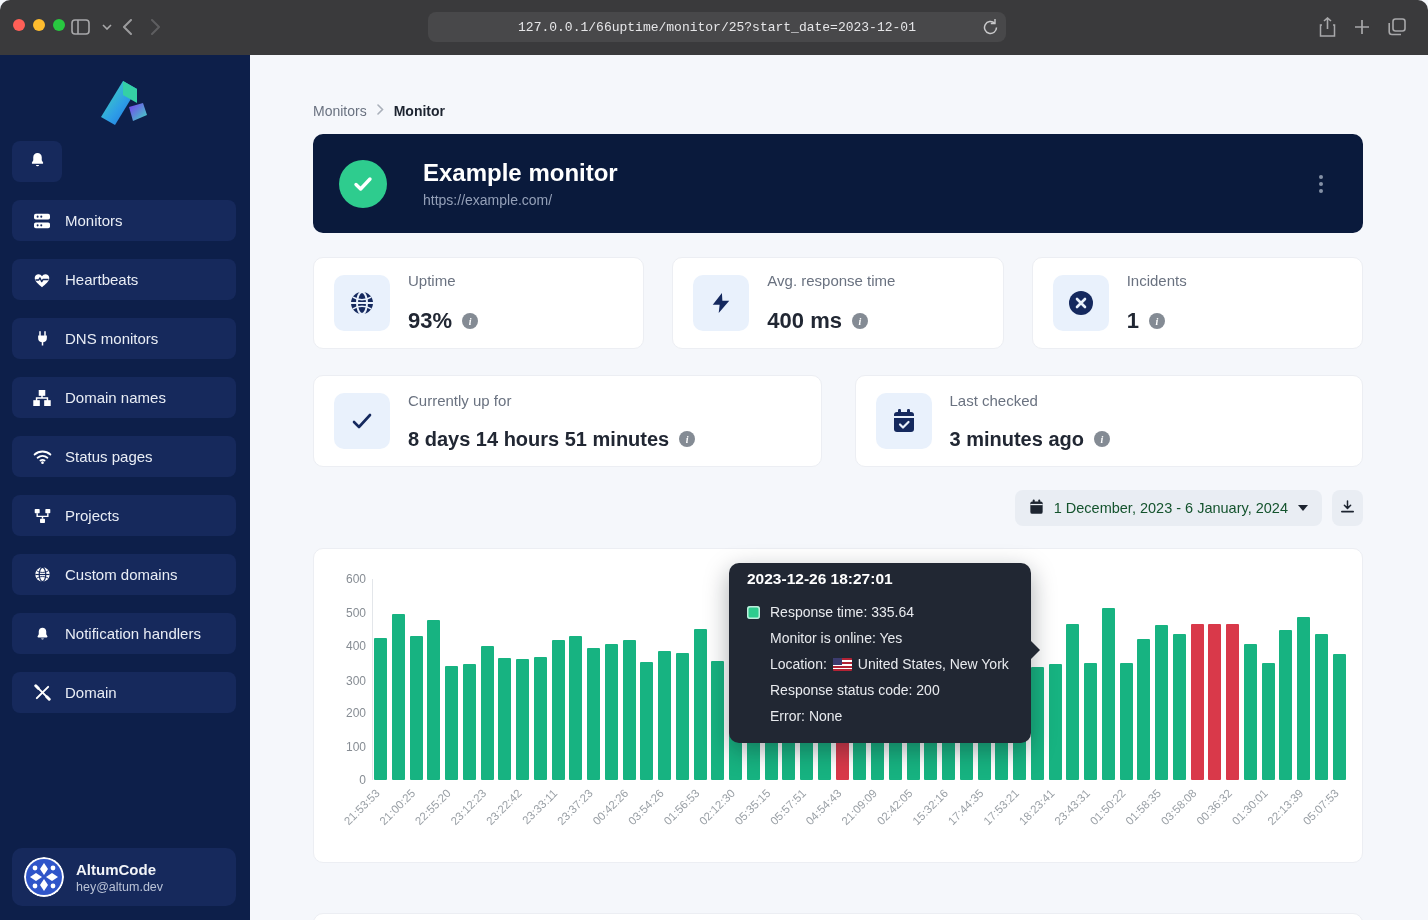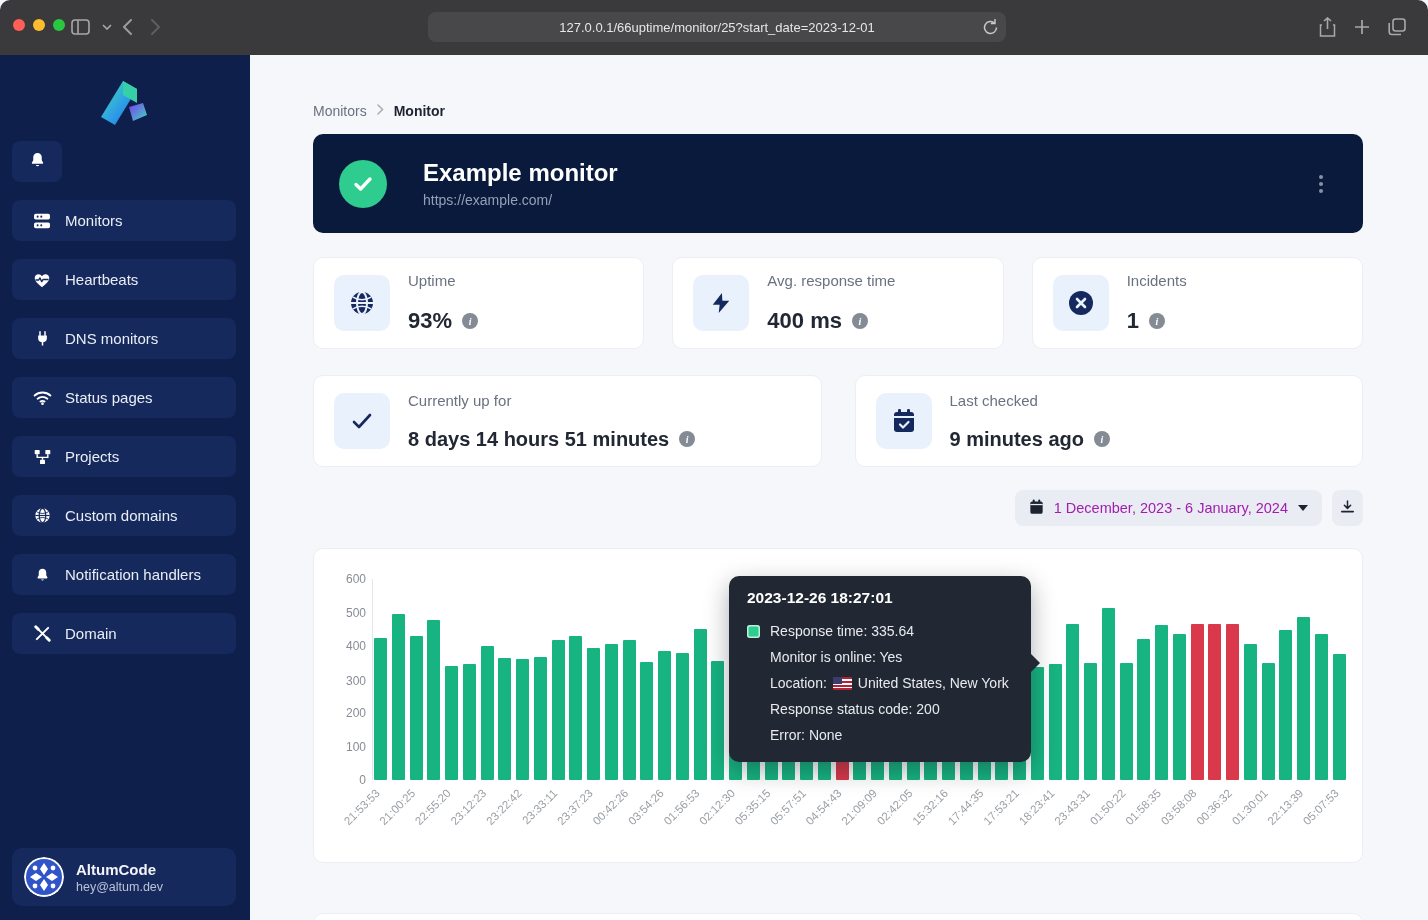--- a/index.html
+++ b/index.html
@@ -6,21 +6,21 @@
   html,body { width:1428px; height:920px; overflow:hidden; font-family:"Liberation Sans", sans-serif; background:#f5f7fb; }
 
   
   .chrome { position:absolute; left:0; top:0; width:1428px; height:55px; background:#3a3a3c; border-radius:10px 10px 0 0; }
   .traffic { position:absolute; top:19px; left:13px; display:flex; gap:8px; }
   .light { width:12px; height:12px; border-radius:50%; }
   .l-red{background:#ff5f57;} .l-yellow{background:#febc2e;} .l-green{background:#28c840;}
   .chrome-ic { position:absolute; top:12px; width:30px; height:30px; display:flex; align-items:center; justify-content:center; color:#a8a8aa; }
   .chrome-ic svg { display:block; }
   .urlbar { position:absolute; left:428px; top:12px; width:578px; height:30px; background:#48484a; border-radius:8px; display:flex; align-items:center; justify-content:center; }
-  .urlbar .url { color:#e6e6e8; font-size:13px; }
+  .urlbar .url { color:#e6e6e8; font-size:13px;font-family:Liberation Mono, monospace; }
   .urlbar .reload { position:absolute; right:8px; top:6px; color:#c9c9cb; }
 
   
   .sidebar { position:absolute; left:0; top:55px; width:250px; height:865px; background:#0d1f4a; display:flex; flex-direction:column; padding:14px 14px 14px 12px; }
   .logo-wrap { height:72px; display:flex; align-items:center; justify-content:center; }
   .dash-row { display:flex; gap:6px; margin-bottom:18px; }
   .side-item { height:41px; background:#16295c; border-radius:8px; display:flex; align-items:center; padding:0 14px 0 20px; color:#e9edf5; font-size:15px; cursor:pointer; }
   .side-item .ic { width:20px; margin-right:13px; display:flex; align-items:center; justify-content:center; color:#fff; }
   .dash-row .side-item.main { flex:1; }
   .bell-btn { width:50px; height:41px; background:#16295c; border-radius:8px; display:flex; align-items:center; justify-content:center; color:#fff; }
@@ -49,35 +49,35 @@
   .stats-row2 { position:absolute; left:63px; top:320px; width:1050px; display:flex; gap:33px; }
   .stat-card { flex:1; height:92px; background:#fff; border:1px solid #eceef3; border-radius:10px; display:flex; align-items:center; padding:0 20px; }
   .tile { width:56px; height:56px; border-radius:10px; background:#e9f1fc; display:flex; align-items:center; justify-content:center; color:#15295e; flex:none; }
   .stat-text { margin-left:18px; }
   .stat-label { color:#6a7280; font-size:15px; }
   .stat-value { color:#212733; font-size:22px; font-weight:700; margin-top:19px; display:flex; align-items:center; gap:10px; }
   .stats-row2 .stat-value { font-size:20px; }
   .info-ic { width:16px; height:16px; border-radius:50%; background:#848b94; color:#fff; font-size:10px; font-weight:700; display:inline-flex; align-items:center; justify-content:center; font-style:italic; font-family:"Liberation Serif", serif; }
 
   .toolbar { position:absolute; right:65px; top:435px; display:flex; gap:10px; }
-  .date-btn { height:36px; background:#e9edf3; border-radius:8px; display:flex; align-items:center; padding:0 14px; gap:10px; font-size:14.5px; color:#a21caf; cursor:pointer; }
+  .date-btn { height:36px; background:#e9edf3; border-radius:8px; display:flex; align-items:center; padding:0 14px; gap:10px; font-size:14.5px; color:#14532d; cursor:pointer; }
   .dl-btn { width:31px; height:36px; background:#e9edf3; border-radius:8px; display:flex; align-items:center; justify-content:center; cursor:pointer; color:#1d2430; }
   .caret { width:0; height:0; border-left:5px solid transparent; border-right:5px solid transparent; border-top:6px solid #1d2430; }
 
   
   .chart-card { position:absolute; left:63px; top:493px; width:1050px; height:315px; background:#fff; border:1px solid #eceef3; border-radius:10px; }
   .y-axis { position:absolute; left:0; top:0; width:52px; height:100%; }
   .y-tick { position:absolute; right:0; width:52px; text-align:right; font-size:12px; color:#878d94; transform:translateY(-50%); }
   .axis-line { position:absolute; left:58px; top:30px; width:1px; height:201px; background:#e3e6ea; }
   .bars { position:absolute; left:60px; top:30px; width:972px; height:201px; display:flex; align-items:flex-end; justify-content:space-between; }
   .bar { width:13px; border-radius:1px; }
   .xlabels { position:absolute; left:0; top:231px; width:1050px; height:80px; overflow:visible; }
   .xlabels text { font-size:11.5px; fill:#9aa0a6; font-family:"Liberation Sans", sans-serif; }
 
-  .chart-tooltip { position:absolute; left:415px; top:27px; width:302px; background:#212733; border-radius:10px; padding:13px 18px 14px 18px; box-shadow:0 8px 24px rgba(15,20,30,.35); z-index:5; }
+  .chart-tooltip { position:absolute; left:415px; top:14px; width:302px; background:#212733; border-radius:10px; padding:7px 18px 14px 18px; box-shadow:0 8px 24px rgba(15,20,30,.35); z-index:5; }
   .tt-title { color:#fff; font-size:15.5px; font-weight:700; margin-bottom:11px; }
   .tt-row { color:#e8eaee; font-size:14px; line-height:26px; display:flex; align-items:center; }
   .tt-row.indent { padding-left:23px; }
   .tt-marker { width:13px; height:13px; border-radius:3px; background:#2ecc8e; box-shadow:0 0 0 1.5px #bfeedd inset; margin-right:10px; flex:none; }
   .tt-arrow { position:absolute; right:-9px; top:78px; width:0; height:0; border-top:9px solid transparent; border-bottom:9px solid transparent; border-left:9px solid #212733; }
   .flag { position:relative; display:inline-block; width:19px; height:13px; margin:0 6px; background:repeating-linear-gradient(180deg,#b22234 0 1.9px,#fff 1.9px 3.8px); border-radius:1px; flex:none; }
   .flag::before { content:""; position:absolute; left:0; top:0; width:9px; height:7px; background:#3c3b6e; }
 
   .next-card { position:absolute; left:63px; top:858px; width:1050px; height:60px; background:#fff; border:1px solid #eceef3; border-radius:10px; }
 </style>
@@ -214,20 +214,31 @@
         <span class="ic">
           <svg width="15" height="17" viewBox="0 0 24 26" fill="none" stroke="currentColor" stroke-width="2.4" stroke-linecap="round">
             <path d="M8 2v6M16 2v6"></path>
             <path d="M5 8h14v4a7 7 0 0 1-5.8 6.9V24h-2.4v-5.1A7 7 0 0 1 5 12z" fill="currentColor" stroke="none"></path>
           </svg>
         </span>
         <span>DNS monitors</span>
       </div>
       <div class="side-item">
         <span class="ic">
+          <svg width="18" height="16" viewBox="0 0 24 22" fill="none" stroke="currentColor" stroke-width="2">
+            <rect x="8.5" y="1" width="7" height="6" fill="currentColor"></rect>
+            <rect x="1" y="15" width="7" height="6" fill="currentColor"></rect>
+            <rect x="16" y="15" width="7" height="6" fill="currentColor"></rect>
+            <path d="M12 7v4M4.5 15v-4h15v4"></path>
+          </svg>
+        </span>
+        <span>Domain names</span>
+      </div>
+      <div class="side-item">
+        <span class="ic">
           <svg width="19" height="15" viewBox="0 0 24 19" fill="none" stroke="currentColor" stroke-width="2.3" stroke-linecap="round">
             <path d="M2 7a15 15 0 0 1 20 0"></path>
             <path d="M5.8 11a10 10 0 0 1 12.4 0"></path>
             <path d="M9.4 14.6a5 5 0 0 1 5.2 0"></path>
             <circle cx="12" cy="17.3" r="1.7" fill="currentColor" stroke="none"></circle>
           </svg>
         </span>
         <span>Status pages</span>
       </div>
       <div class="side-item">
@@ -400,21 +411,21 @@
             <rect x="2" y="4" width="20" height="20" rx="3" fill="#15295e"></rect>
             <rect x="6" y="1" width="3" height="6" rx="1.2" fill="#15295e"></rect>
             <rect x="15" y="1" width="3" height="6" rx="1.2" fill="#15295e"></rect>
             <rect x="2" y="8" width="20" height="2" fill="#e9f1fc"></rect>
             <path d="M8 16.5l3 3 5.5-5.5" fill="none" stroke="#e9f1fc" stroke-width="2.2" stroke-linecap="round" stroke-linejoin="round"></path>
           </svg>
       </div>
       <div class="stat-text">
         <div class="stat-label">Last checked</div>
         <div class="stat-value">
-            <span>9 minutes ago</span>
+            <span>3 minutes ago</span>
             <span class="info-ic">i</span>
           </div>
       </div>
     </div>
   </div>
 
   <div class="toolbar">
     <div class="date-btn">
       <span>
         <svg width="15" height="16" viewBox="0 0 24 26">

